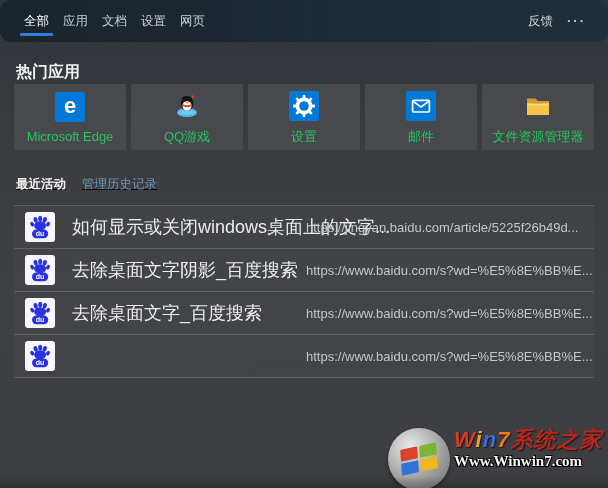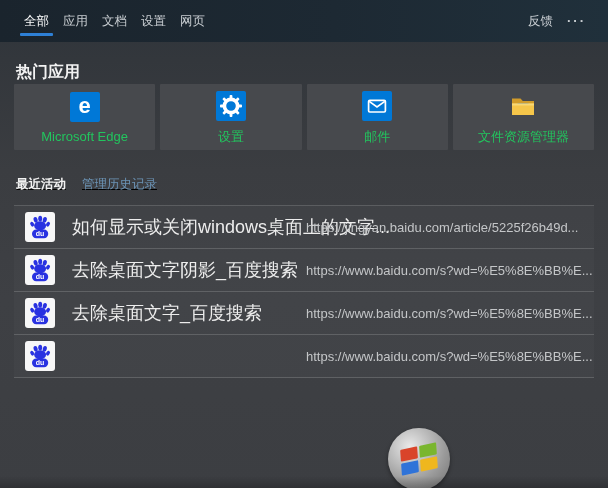--- a/index.html
+++ b/index.html
@@ -5,21 +5,21 @@
   * { margin:0; padding:0; box-sizing:border-box; }
   body { background:#222; font-family:"Liberation Sans","DejaVu Sans",sans-serif; }
   .screen {
     position:relative; width:608px; height:488px; overflow:hidden;
     background:linear-gradient(180deg,#2e343b 0px,#33373c 60px,#3b3d41 170px,#3e4044 300px,#3c3e42 100%);
   }
   
   .tabbar {
     position:absolute; top:0; left:0; right:0; height:42px;
     background:linear-gradient(90deg,#1a242d 0%,#1d2933 55%,#20303b 100%);
-    display:flex; align-items:center; padding:0 22px 0 24px; gap:14px;
+    display:flex; align-items:center; padding:0 22px 0 24px; gap:14px;border-radius:11px;
   }
   .tab { position:relative; font-size:12.5px; color:#c9ced2; height:42px; line-height:42px; cursor:pointer; white-space:nowrap; }
   .tab.active { color:#ffffff; }
   .tab.active::after {
     content:""; position:absolute; left:-4px; right:-4px; bottom:6px; height:3px;
     background:#2e80d6; border-radius:1px;
   }
   .tab .caret { font-size:9px; color:#c9ced2; margin-left:4px; }
   .tab-feedback { margin-left:auto; }
   .tab-ellipsis { letter-spacing:2px; font-weight:bold; font-size:13px; }
@@ -88,20 +88,35 @@
     <div class="tile">
       <div class="tile-icon">
         <div class="sq">
             <span class="edge-e">e</span>
           </div>
       </div>
       <div class="tile-label">Microsoft Edge</div>
     </div>
     <div class="tile">
       <div class="tile-icon">
+        <svg width="30" height="30" viewBox="0 0 30 30">
+          <ellipse cx="15" cy="21.5" rx="10" ry="4.6" fill="#4fb8ee"></ellipse>
+          <path d="M6 21c3-2.2 15-2.2 18 0-1 1.8-4 3-9 3s-8-1.2-9-3z" fill="#8ed3f5" opacity="0.55"></path>
+          <ellipse cx="15" cy="12.5" rx="6.3" ry="7.6" fill="#161616"></ellipse>
+          <ellipse cx="15" cy="15" rx="4.5" ry="4.8" fill="#ffffff"></ellipse>
+          <path d="M12.4 10.8h5.2l-2.6 2.2z" fill="#f29a2e"></path>
+          <path d="M10.2 13c3.2 1.7 6.4 1.7 9.6 0l-.9 2.3c-2.6 1.3-5.2 1.3-7.8 0z" fill="#e23b2e"></path>
+          <path d="M9.8 7.2c2.2-2.8 8.2-2.8 10.4 0l-1.2 1.1c-2.6-1.7-5.4-1.7-8 0z" fill="#101010"></path>
+          <circle cx="20.6" cy="5.6" r="1.3" fill="#e23b2e"></circle>
+        </svg>
+      </div>
+      <div class="tile-label">QQ游戏</div>
+    </div>
+    <div class="tile">
+      <div class="tile-icon">
         <div class="sq">
           <svg width="24" height="24" viewBox="0 0 24 24">
             <g fill="#fff" transform="translate(12,12)">
               <g>
                   <rect x="-1.4" y="-11" width="2.8" height="5" rx="0.9"></rect>
                 </g>
               <g transform="rotate(45)">
                   <rect x="-1.4" y="-11" width="2.8" height="5" rx="0.9"></rect>
                 </g>
               <g transform="rotate(90)">
@@ -235,16 +250,22 @@
 
   <div class="watermark">
     <div class="win-circle">
       <div class="win-flag">
         <div class="pane-red"></div>
           <div class="pane-green"></div>
           <div class="pane-blue"></div>
           <div class="pane-yellow"></div>
       </div>
     </div>
+    <div class="wm-text">
+      <div class="wm-brand">
+        <span class="L0">W</span><span class="L1">i</span><span class="L2">n</span><span class="L3">7</span><span class="wm-cn">系统之家</span>
+      </div>
+      <div class="wm-url">Www.Winwin7.com</div>
+    </div>
   </div>
 
   <div class="bottom-shade"></div>
 </div>
 
 </body></html>

